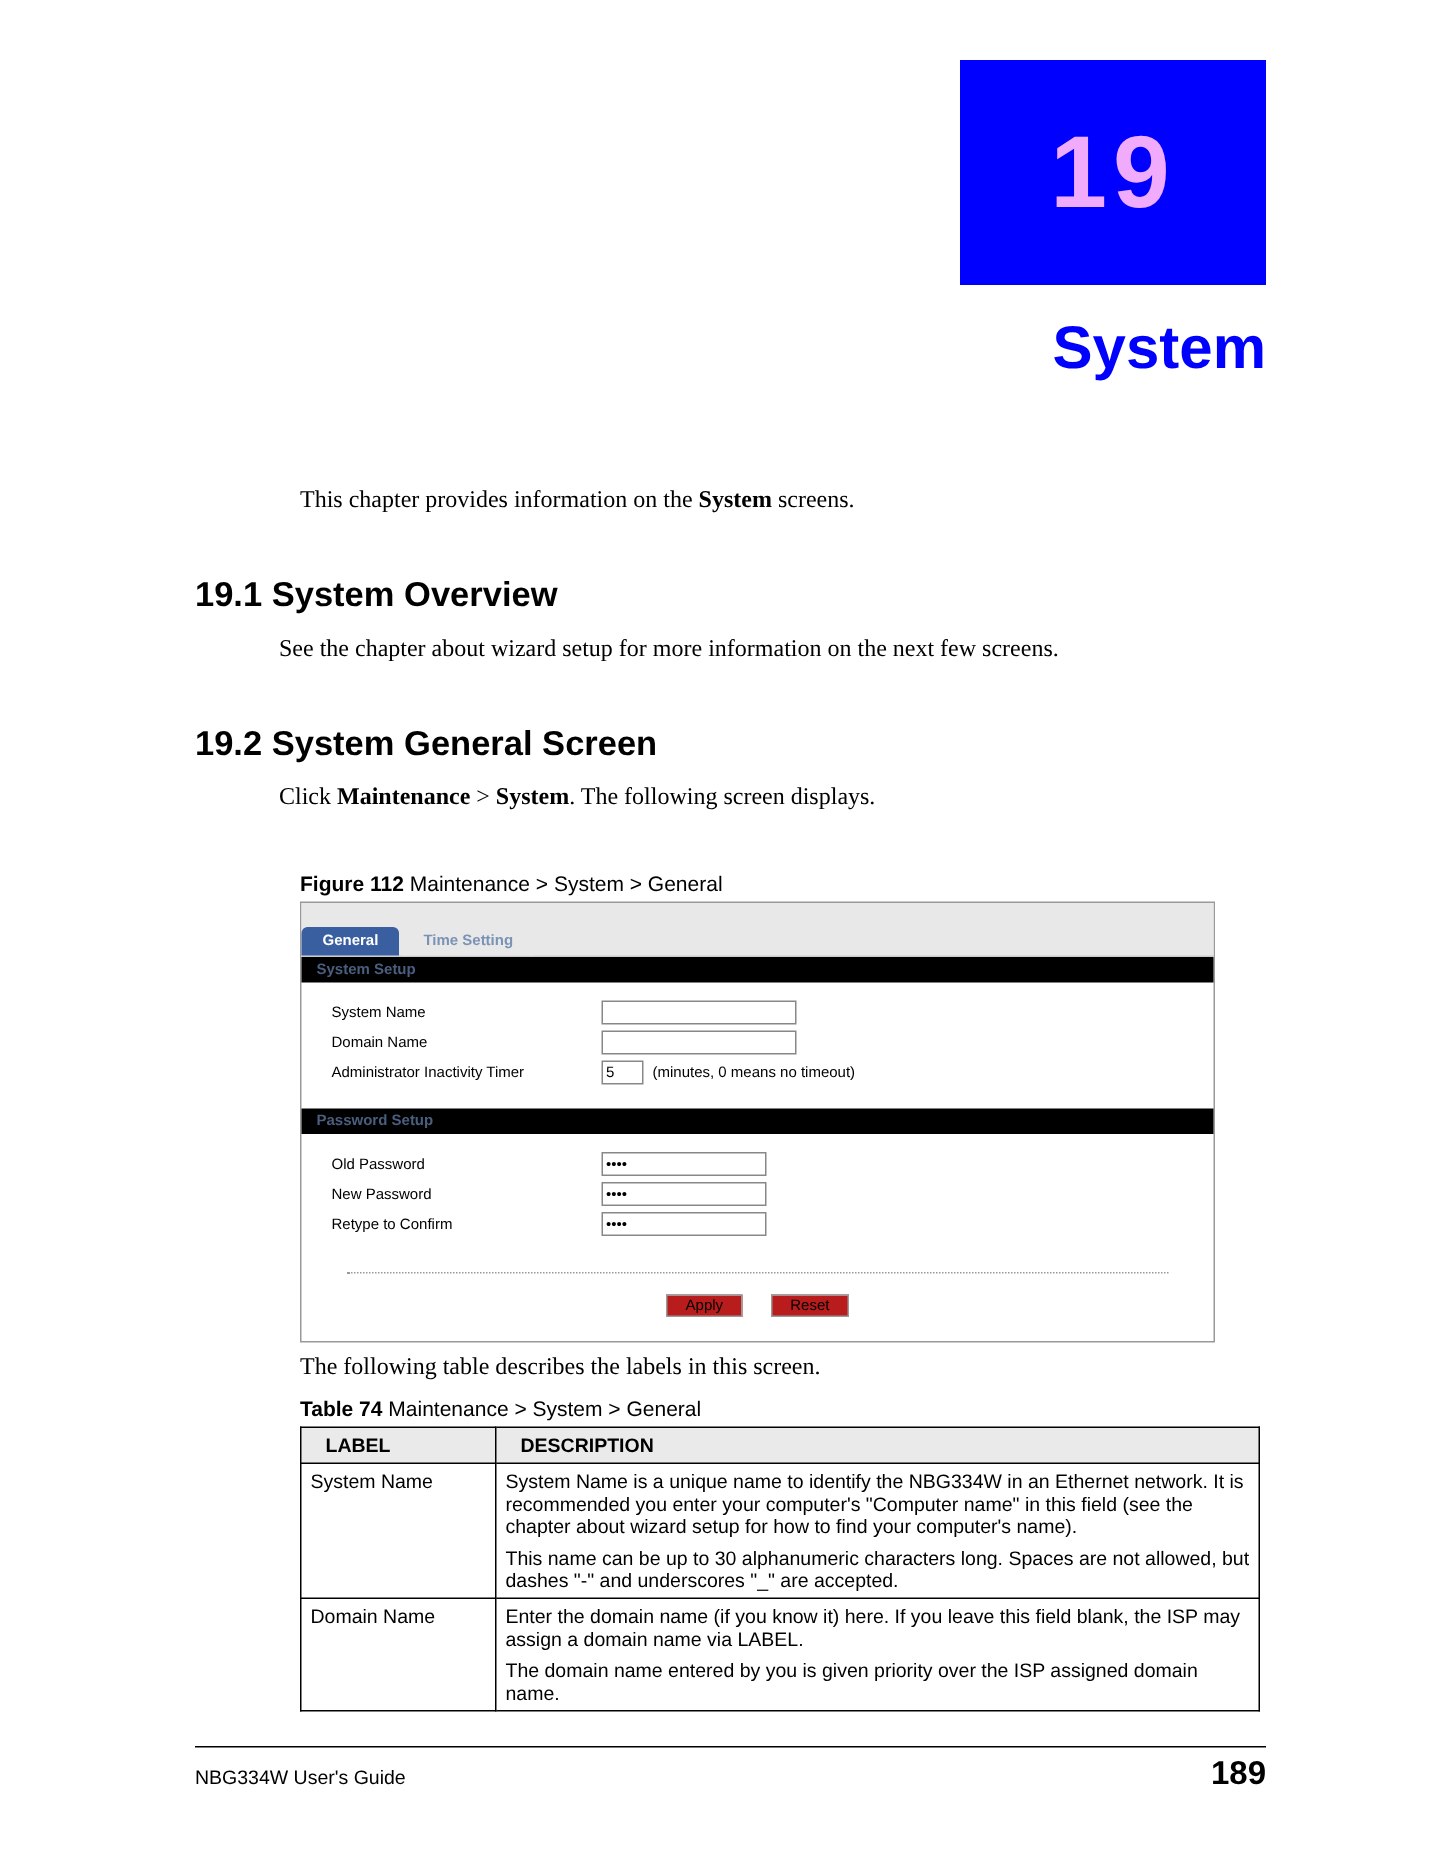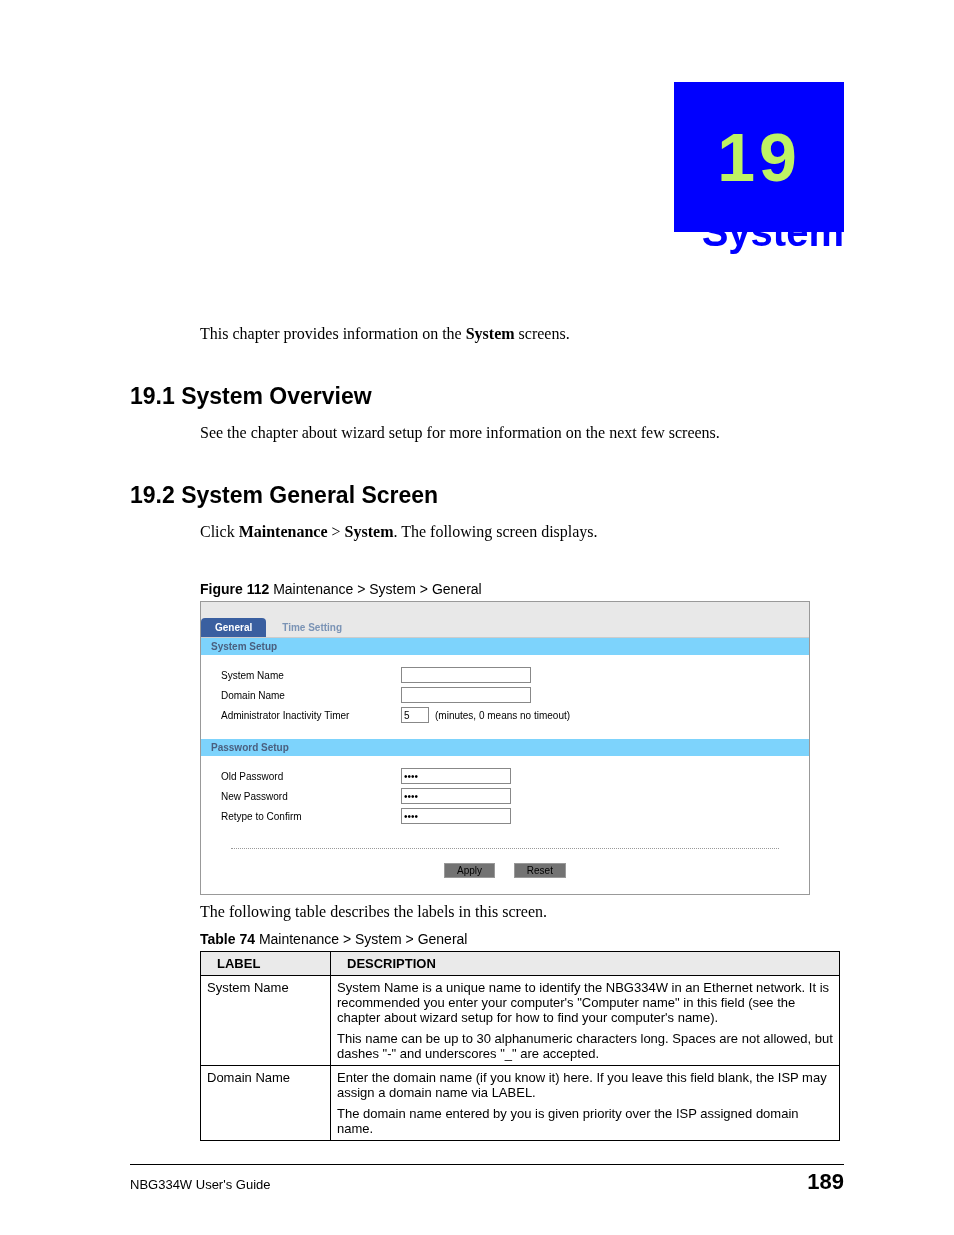--- a/index.html
+++ b/index.html
@@ -13,32 +13,31 @@
     }
     .page {
       padding: 0 110px 0 130px;
       height: 100%;
       position: relative;
     }
     .chapter-box {
       position: absolute;
       right: 110px;
       top: 40px;
-      width: 170px;
+      width: 204px;
       height: 150px;
       background: #0000ff;
-      color: #bef264;
+      color: #f0abfc;
       display: flex;
       align-items: center;
       justify-content: center;
       font-family: Arial, Helvetica, sans-serif;
       font-weight: bold;
       font-size: 68px;
       letter-spacing: 4px;
-      margin-top: 42px;
     }
     .chapter-title {
       position: absolute;
       right: 110px;
       top: 210px;
       color: #0000ff;
       font-family: Arial, Helvetica, sans-serif;
       font-weight: bold;
       font-size: 40px;
     }
@@ -55,21 +54,21 @@
     }
     .intro-text .bold { font-weight: bold; }
     h2.section {
       font-family: Arial, Helvetica, sans-serif;
       font-weight: bold;
       font-size: 23px;
       margin-bottom: 14px;
     }
     .section-body {
       font-size: 16px;
-      margin-left: 70px;
+      margin-left: 56px;
       margin-bottom: 40px;
     }
     .figure-caption {
       font-family: Liberation Sans, sans-serif;
       font-size: 14px;
       margin-left: 70px;
       margin-bottom: 4px;
     }
     .figure-caption .fig-label { font-weight: bold; }
     .table-caption {
@@ -103,21 +102,21 @@
       border-top-left-radius: 4px;
       border-top-right-radius: 4px;
       cursor: pointer;
       margin-top: 16px;
     }
     .ui-tab.active {
       background: #3a5fa0;
       color: #fff;
     }
     .ui-section-header {
-      background: #7dd3fc;
+      background: #000000;
       color: #4a5f7f;
       font-weight: bold;
       padding: 3px 10px;
       font-size: 10px;
     }
     .ui-form-body { padding: 8px 20px 12px 20px; }
     .ui-row {
       display: flex;
       align-items: center;
       margin: 4px 0;
@@ -140,21 +139,21 @@
       margin: 8px 30px 8px 30px;
     }
     .ui-buttons {
       text-align: center;
       padding: 6px 0 16px 0;
     }
     .ui-buttons button {
       font-size: 10px;
       padding: 1px 12px;
       margin: 0 8px;
-      background: #737373;
+      background: #b91c1c;
       border: 1px solid #999;
       cursor: pointer;
     }
     .post-figure-text {
       font-size: 16px;
       margin-left: 70px;
       margin-bottom: 10px;
     }
     table.desc-table {
       margin-left: 70px;

